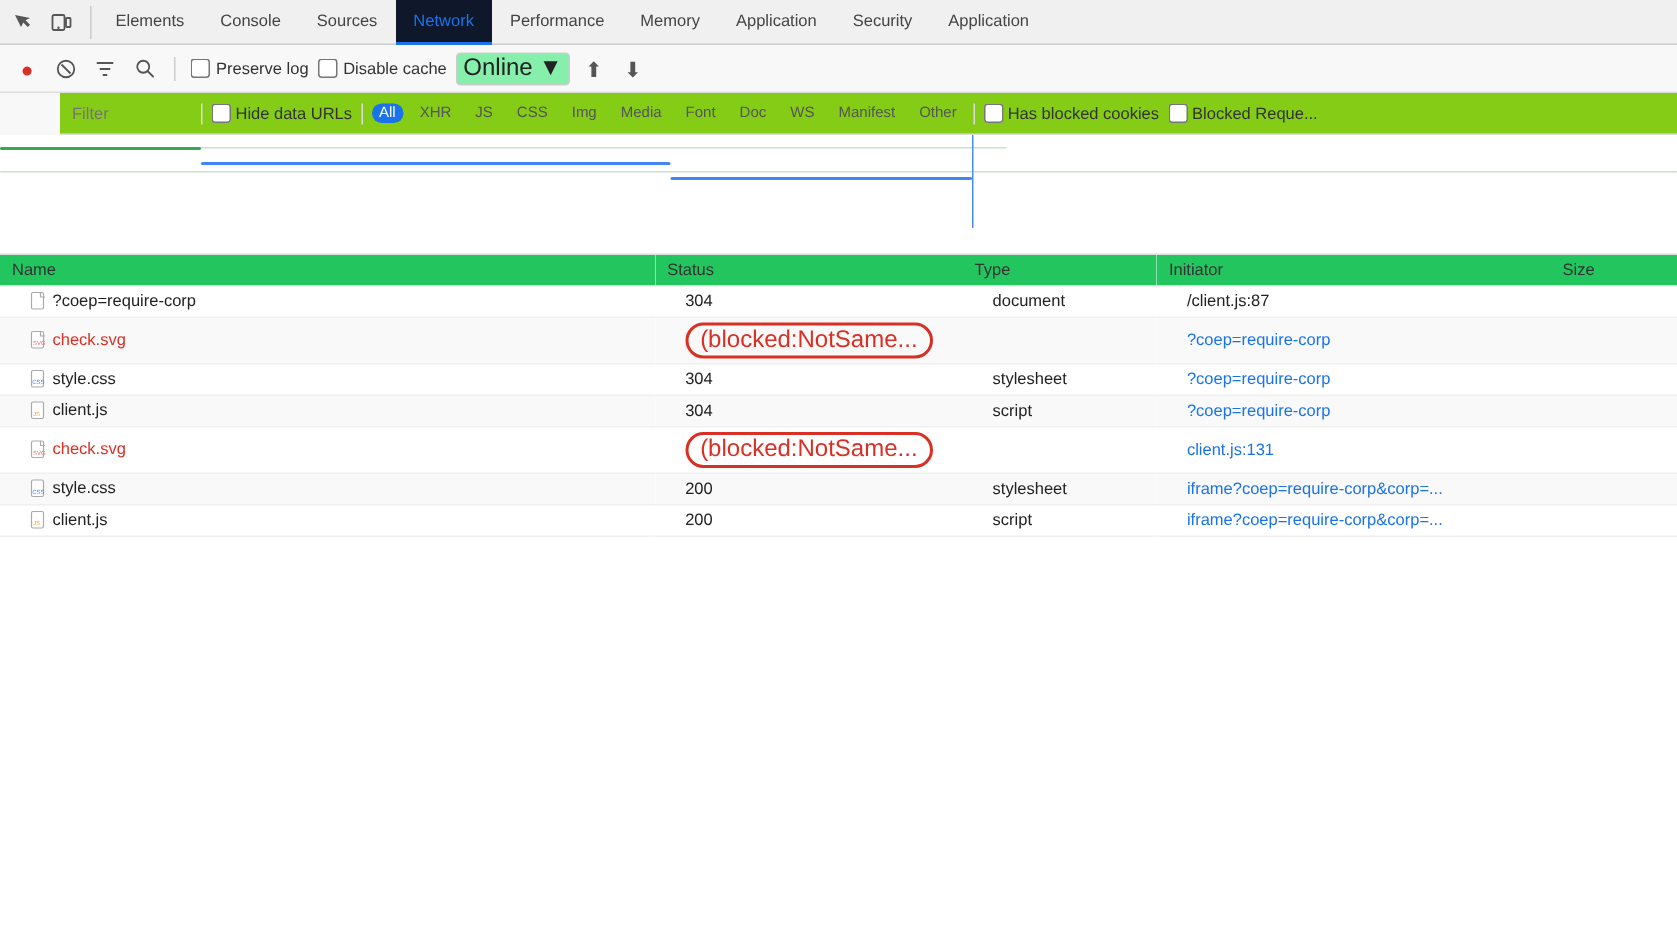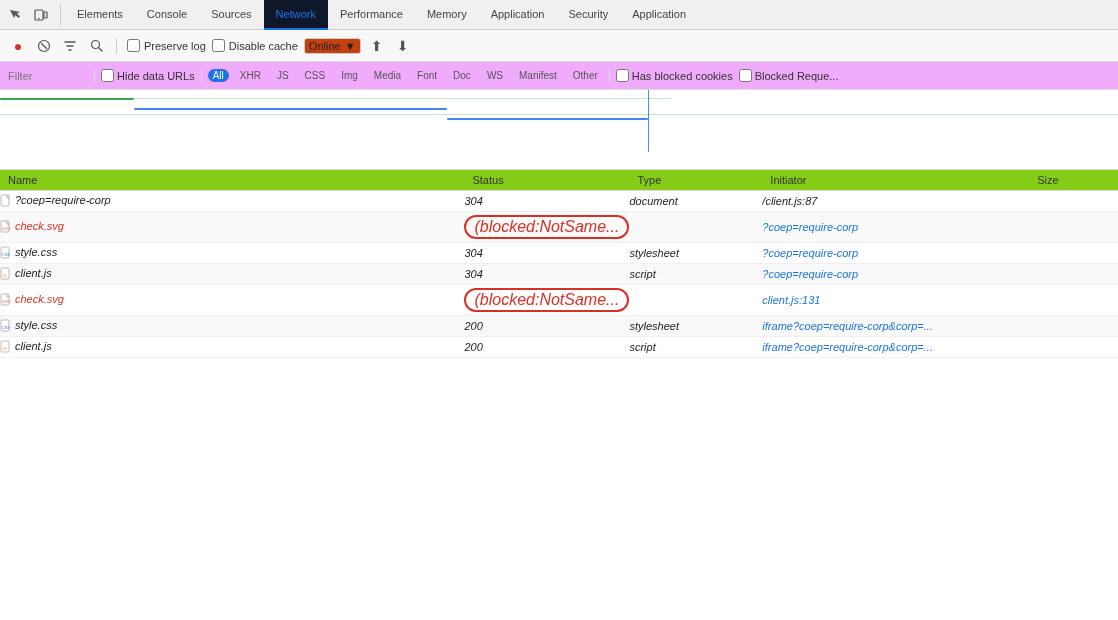--- a/index.html
+++ b/index.html
@@ -80,40 +80,41 @@
       color: #333;
       white-space: nowrap;
     }
     .checkbox-label input { cursor: pointer; }
     .online-select {
       display: flex;
       align-items: center;
       border: 1px solid #ccc;
       border-radius: 3px;
       padding: 1px 4px;
-      background: #c2410c;
-      cursor: pointer;
-      font-size: 11px;
+      background: #86efac;
+      cursor: pointer;
+      font-size: 16px;
       gap: 4px;
     }
     .upload-btn, .download-btn {
       color: #555;
       font-size: 14px;
       cursor: pointer;
     }
 
     
     .filter-bar {
       display: flex;
       align-items: center;
-      background: #f0abfc;
+      background: #84cc16;
       border-bottom: 1px solid #ddd;
       height: 28px;
       padding: 0 8px;
       gap: 6px;
+      margin-left: 40px;
     }
     .filter-input {
       border: none;
       outline: none;
       font-size: 11px;
       background: transparent;
       width: 80px;
       color: #333;
     }
     .filter-checkbox {
@@ -188,41 +189,40 @@
       background: #fff;
       overflow-y: auto;
       flex: 1;
     }
     .network-table {
       width: 100%;
       border-collapse: collapse;
       font-size: 11px;
     }
     .network-table thead th {
-      background: #84cc16;
+      background: #22c55e;
       border-bottom: 1px solid #ddd;
       padding: 4px 8px;
       text-align: left;
       font-weight: 500;
       color: #333;
       white-space: nowrap;
       position: sticky;
       top: 0;
     }
     .network-table tbody tr {
       border-bottom: 1px solid #f0f0f0;
     }
     .network-table tbody tr:nth-child(even) { background: #f9f9f9; }
     .network-table td {
-      padding: 3px 0;
+      padding: 3px 20px;
       white-space: nowrap;
       overflow: hidden;
       text-overflow: ellipsis;
       max-width: 300px;
-      font-style: italic;
     }
 
     .blocked-badge {
       display: inline-flex;
       align-items: center;
       border: 2px solid #d93025;
       border-radius: 12px;
       padding: 1px 8px;
       color: #d93025;
       font-size: 16px;

